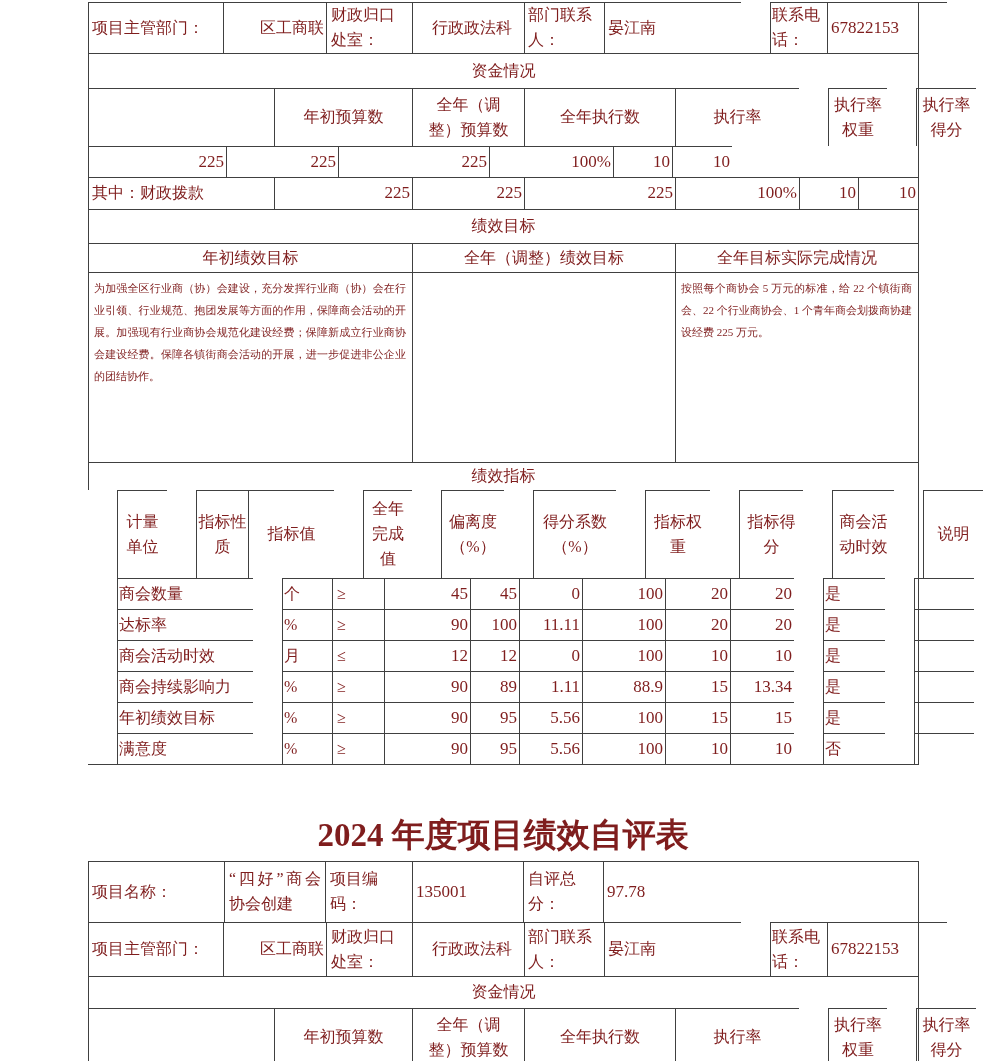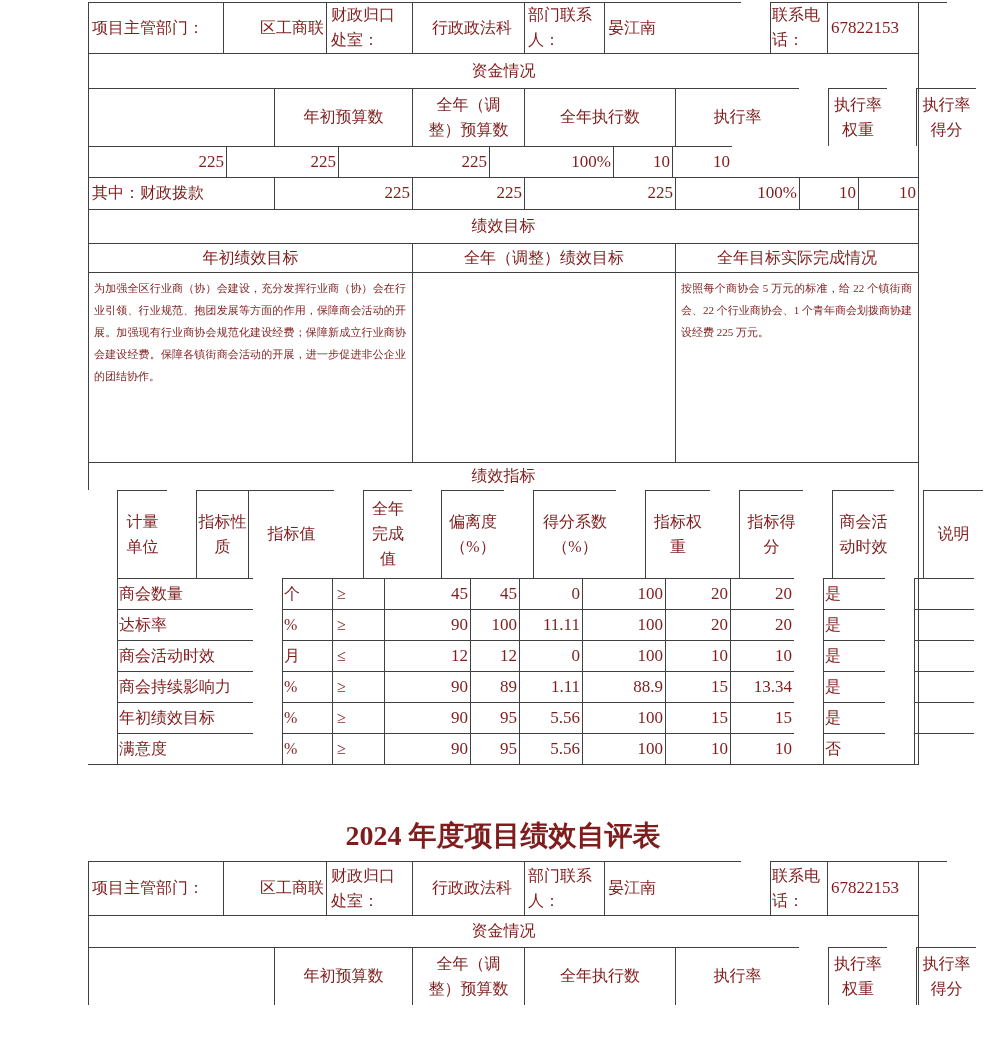--- a/index.html
+++ b/index.html
@@ -24,21 +24,21 @@
   .j{text-align:justify;}
   .tight{padding:1px 1px;margin-left:29px;}
   .goal{align-items:flex-start; text-align:justify; padding:4px 6px 4px 5px;
         line-height:22px; font-size:11px;}
   .bigpad{padding-left:10px; padding-right:10px;}
   .p4{padding-left:4px; padding-right:4px;}
   .num{font-size:17px;}
   .title{
     position:absolute; left:88px; width:830px; top:813px;
     line-height:45px; text-align:center;
-    font-size:28px; font-weight:bold;
+    font-size:33px; font-weight:bold;
   }
   
   .w830{width:830px}
   .w135{width:135px}.w103{width:103px}.w86{width:86px}.w112{width:112px}
   .w80{width:80px}.w137{width:137px}.w57{width:57px}.w120{width:120px}
   .w186{width:186px}.w138{width:138px}.w151{width:151px}.w124{width:124px}
   .w59{width:59px}.w60{width:60px}
   .w324{width:324px}.w263{width:263px}.w243{width:243px}
   .w136{width:136px}.w50{width:50px}.w52{width:52px}.w49{width:49px}
   .w63{width:63px}.w83{width:83px}.w65{width:65px}.w64{width:64px}
@@ -213,20 +213,28 @@
       <div class="c w62 tight">否</div>
       <div class="c w60 tight"></div>
       <div class="c w60 tight"></div>
     </div>
   </div>
 
   <div class="title">2024 年度项目绩效自评表</div>
 
   <div class="tbl tbl2" style="top:861px">
 
+    <div class="tr" style="height:61px">
+      <div class="c w136">项目名称：</div>
+      <div class="c w101 j p4">“四好”商会协会创建</div>
+      <div class="c w87 p4">项目编码：</div>
+      <div class="c w111 num">135001</div>
+      <div class="c w80 p4">自评总分：</div>
+      <div class="c w315 num">97.78</div>
+    </div>
 
     <div class="tr" style="height:54px">
       <div class="c w135">项目主管部门：</div>
       <div class="c w103 ar">区工商联</div>
       <div class="c w86 p4">财政归口处室：</div>
       <div class="c w112 j">　行政政法科</div>
       <div class="c w80">部门联系人：</div>
       <div class="c w137">晏江南</div>
       <div class="c w57 tight">联系电话：</div>
       <div class="c w120 num">67822153</div>

